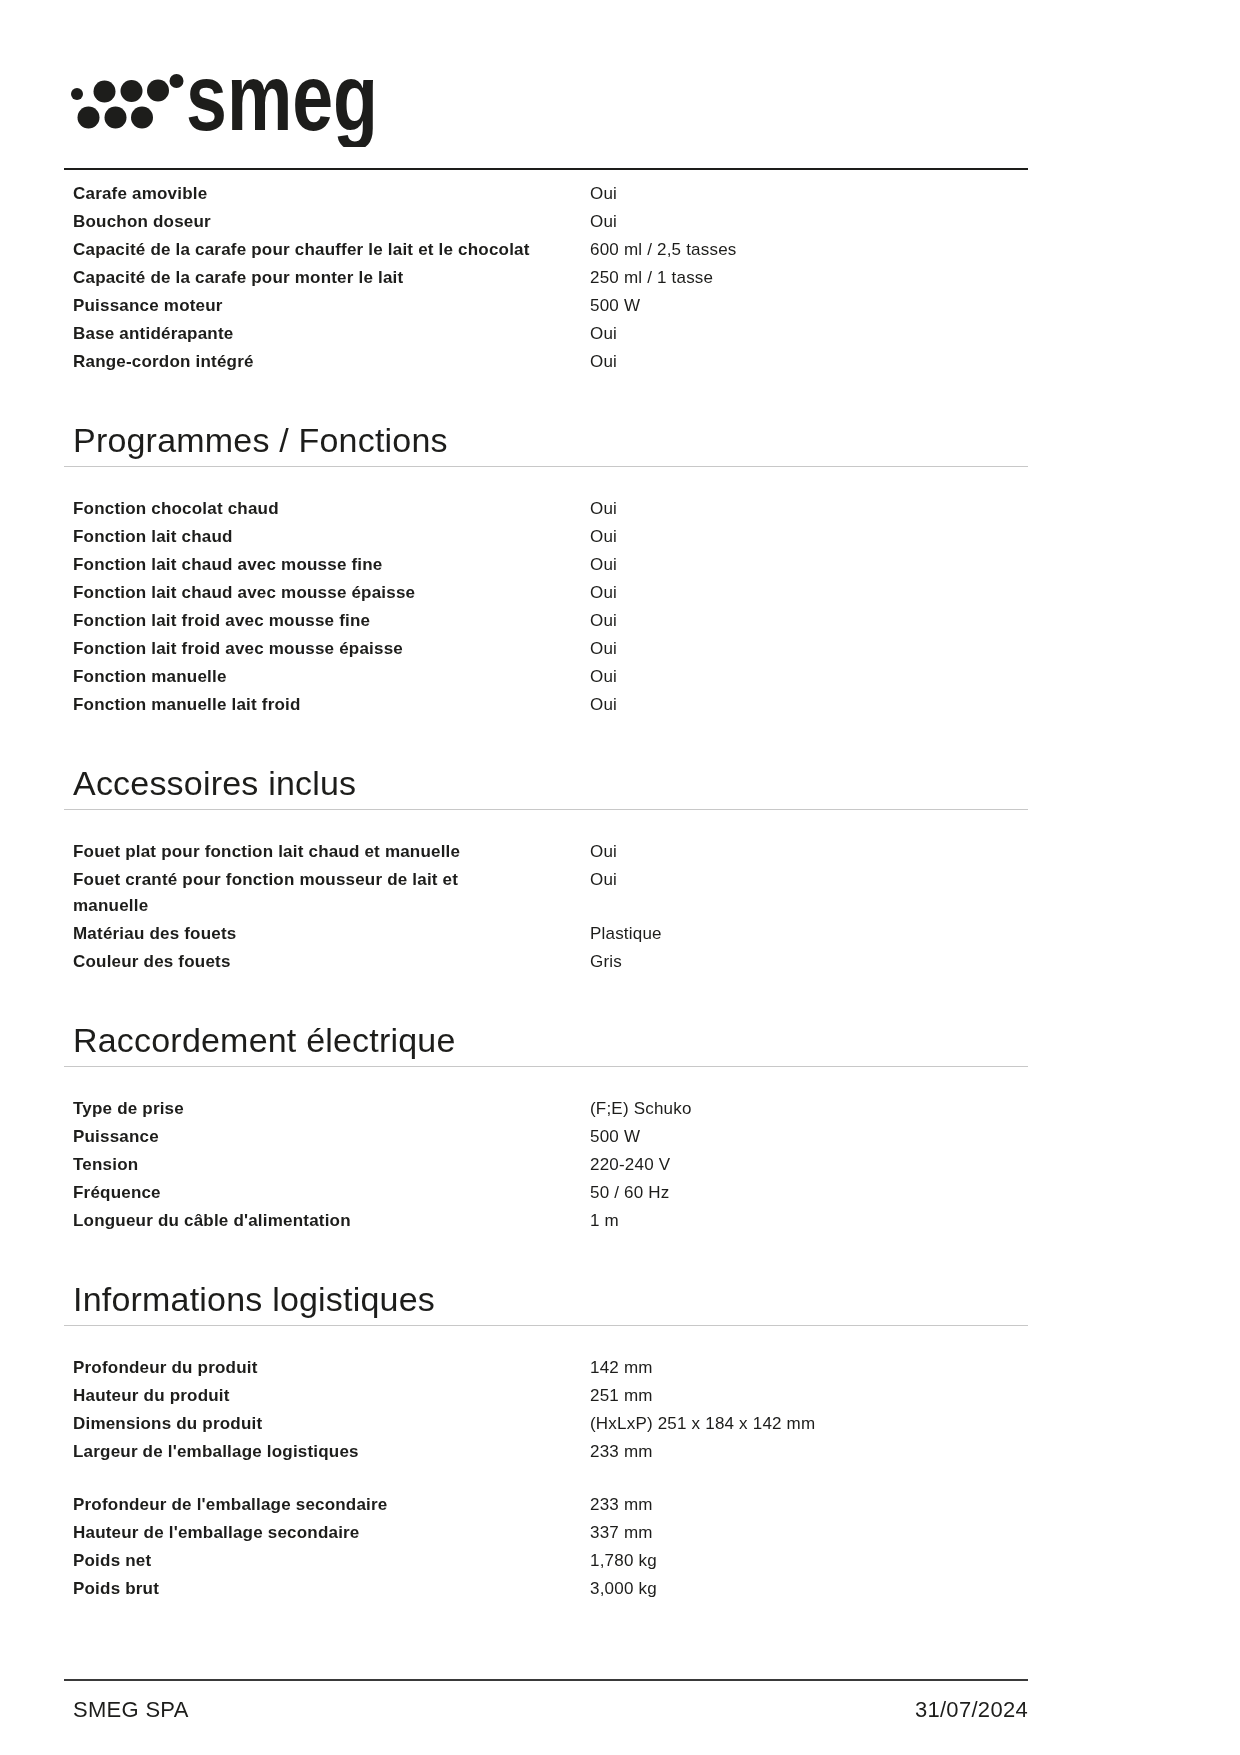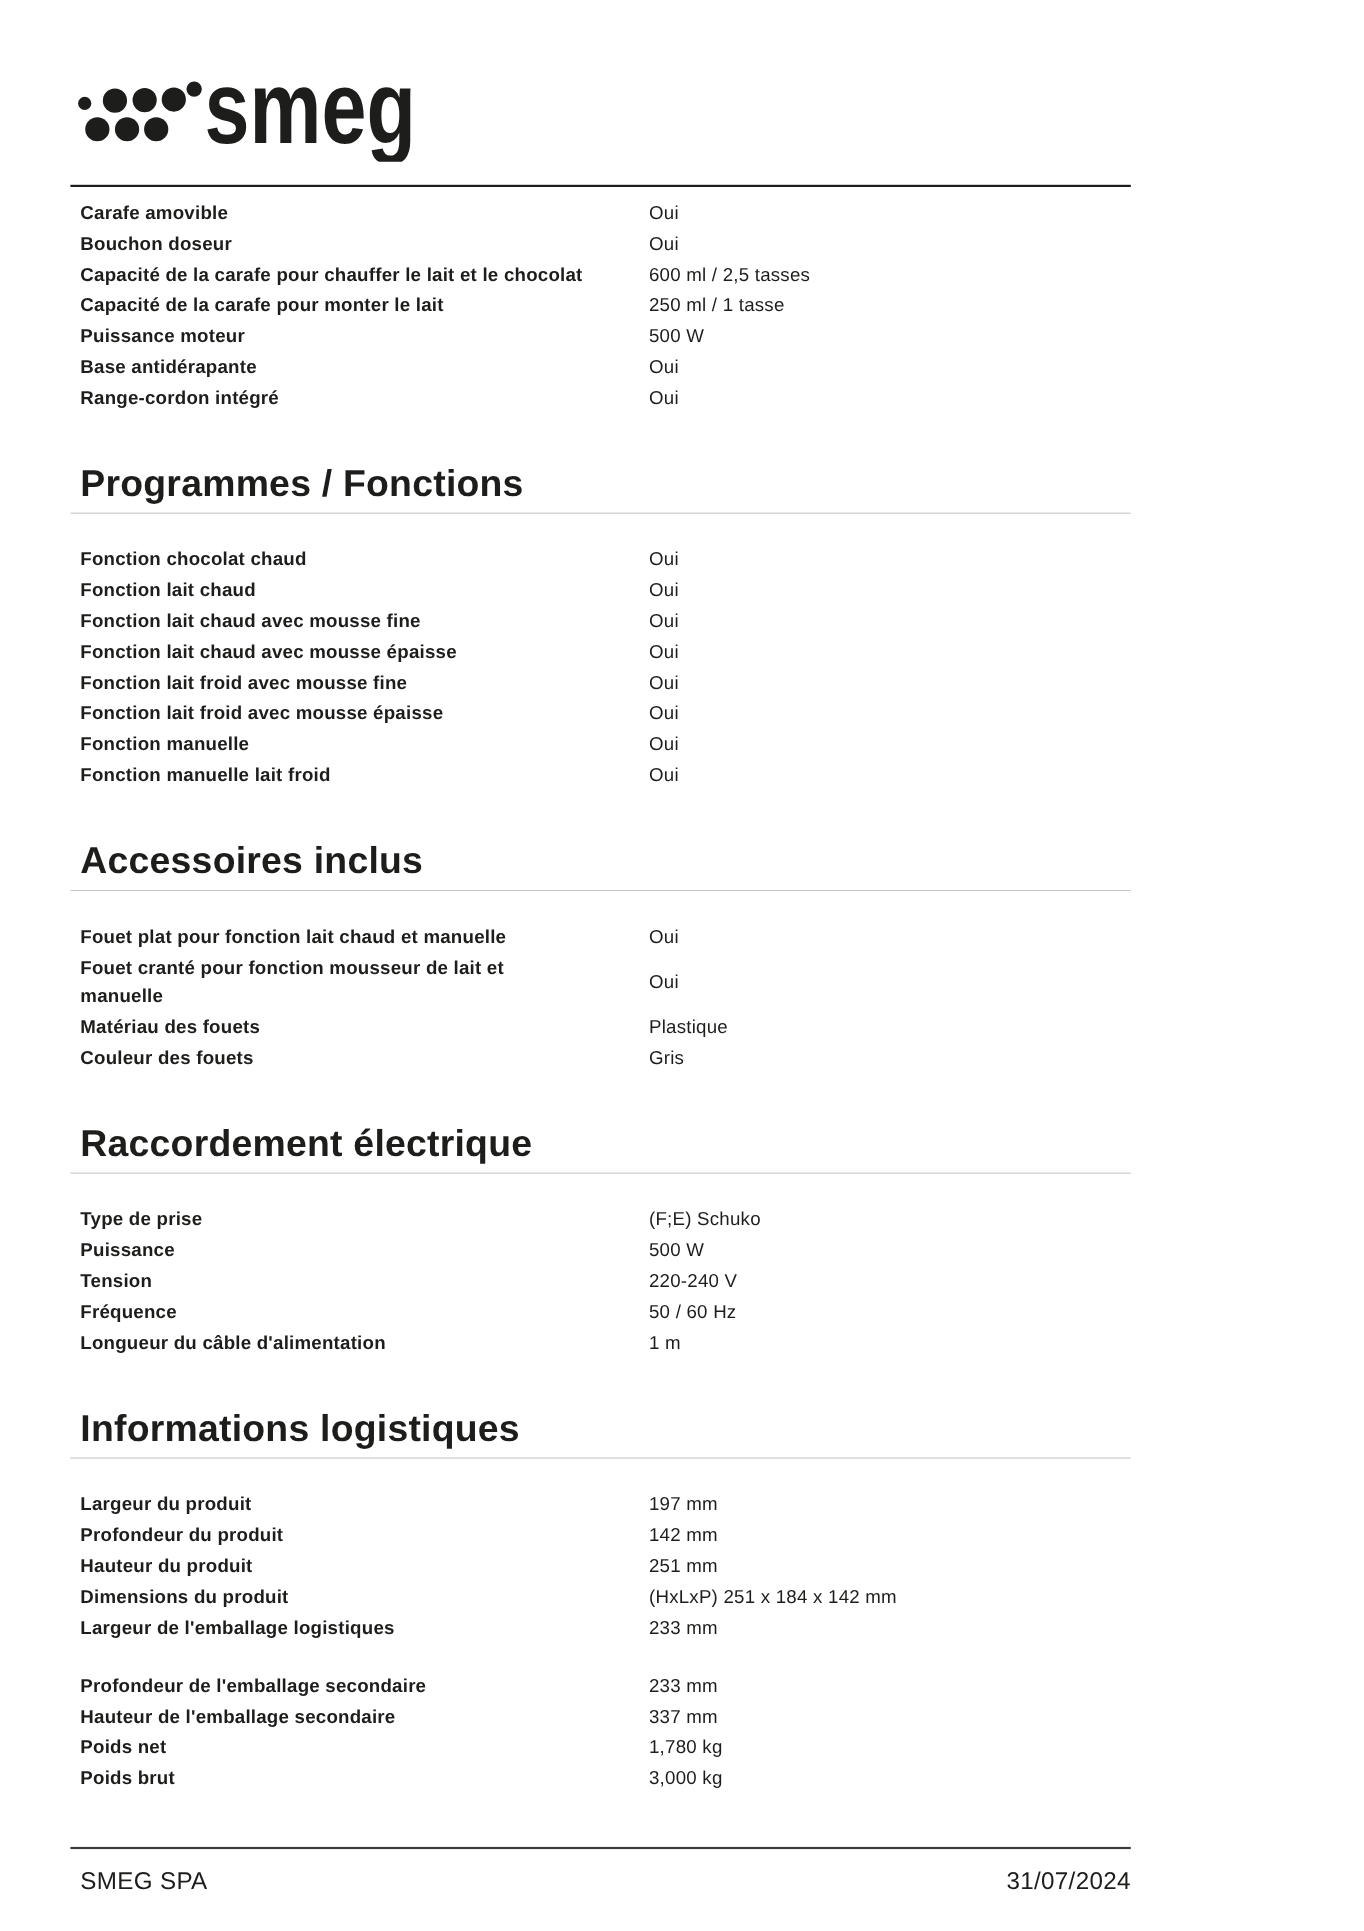--- a/index.html
+++ b/index.html
@@ -22,21 +22,21 @@
     width:1092px;height:1755px;
     padding:0 64px;
     position:relative;
   }
   
   .logo-block{padding-top:55px;}
   .logo-block svg{display:block;}
   
   .row{
     display:flex;
-    align-items:center;
+    align-items:flex-start;
     padding:1px 0 1px 9px;
     font-size:17px;
     line-height:26px;
     letter-spacing:.2px;
   }
   .row .label{
     flex:0 0 468px;
     padding-right:10px;
     font-weight:700;
   }
@@ -51,21 +51,21 @@
     margin-top:21px;
     border-top:2px solid var(--rule-dark);
     padding-top:10px;
   }
   
   h2.section-title{
     margin:44px 0 0 0;
     padding:0 0 6px 9px;
     font-size:34px;
     line-height:40px;
-    font-weight:700;
+    font-weight:400;
     letter-spacing:.2px;
     border-bottom:1px solid var(--rule-light);
   }
   
   .footer{
     position:absolute;
     left:64px;right:64px;
     top:1679px;
     border-top:2px solid var(--rule-footer);
     padding-top:16px;
@@ -236,24 +236,20 @@
   <div class="row">
     <div class="label">Longueur du câble d'alimentation</div>
     <div class="value">1 m</div>
   </div>
 </div>
   </section>
 
   <section>
     <h2 class="section-title">Informations logistiques</h2>
     <div class="sec-table">
-  <div class="row">
-    <div class="label">Largeur du produit</div>
-    <div class="value">197 mm</div>
-  </div>
 
   <div class="row">
     <div class="label">Profondeur du produit</div>
     <div class="value">142 mm</div>
   </div>
 
   <div class="row">
     <div class="label">Hauteur du produit</div>
     <div class="value">251 mm</div>
   </div>

